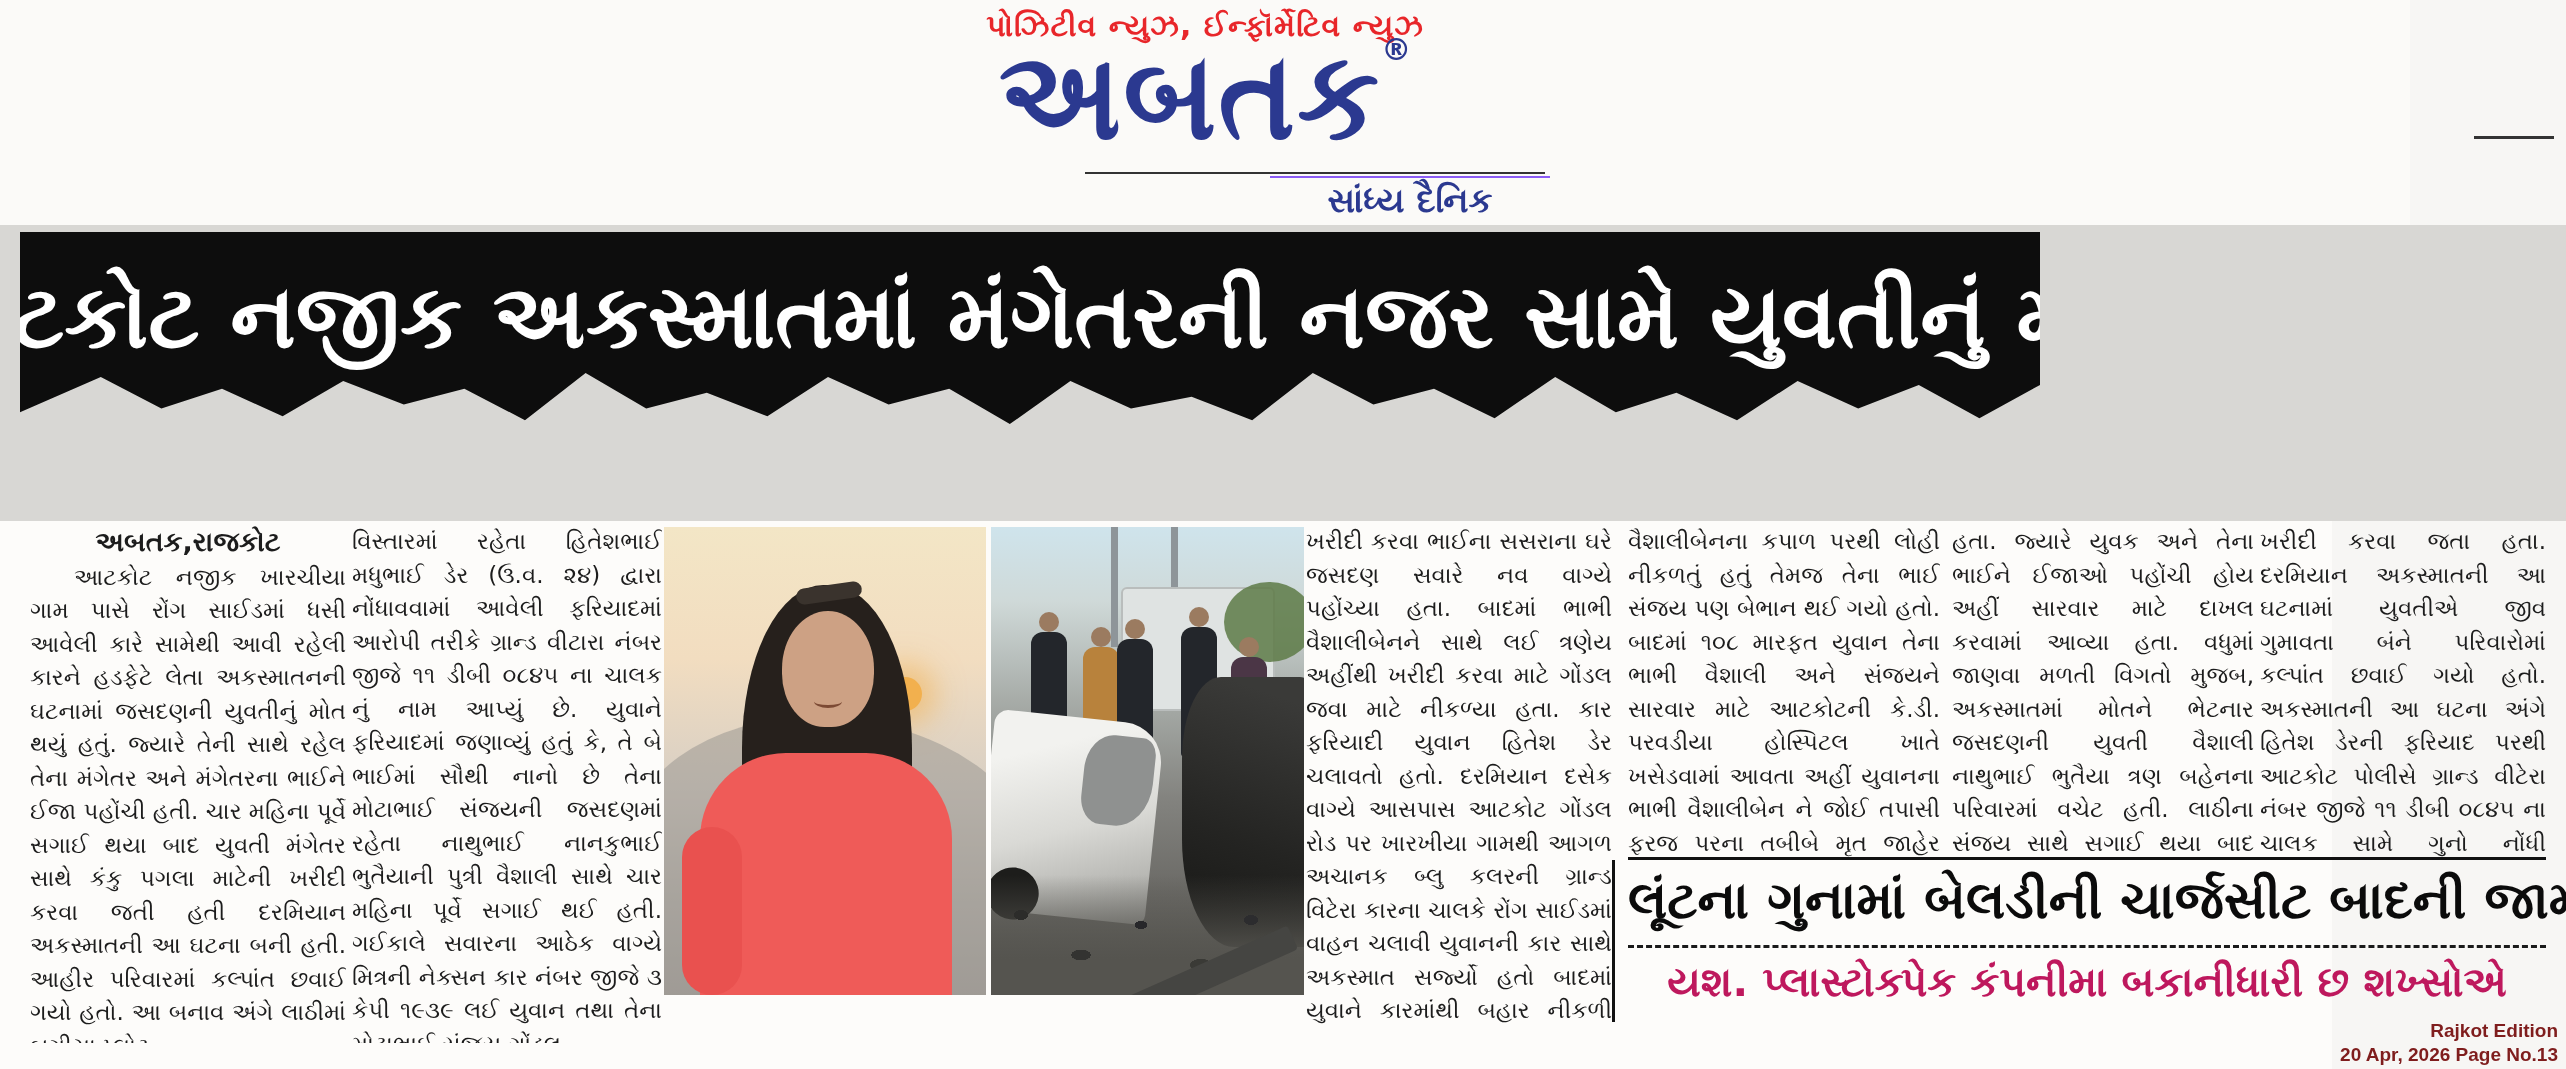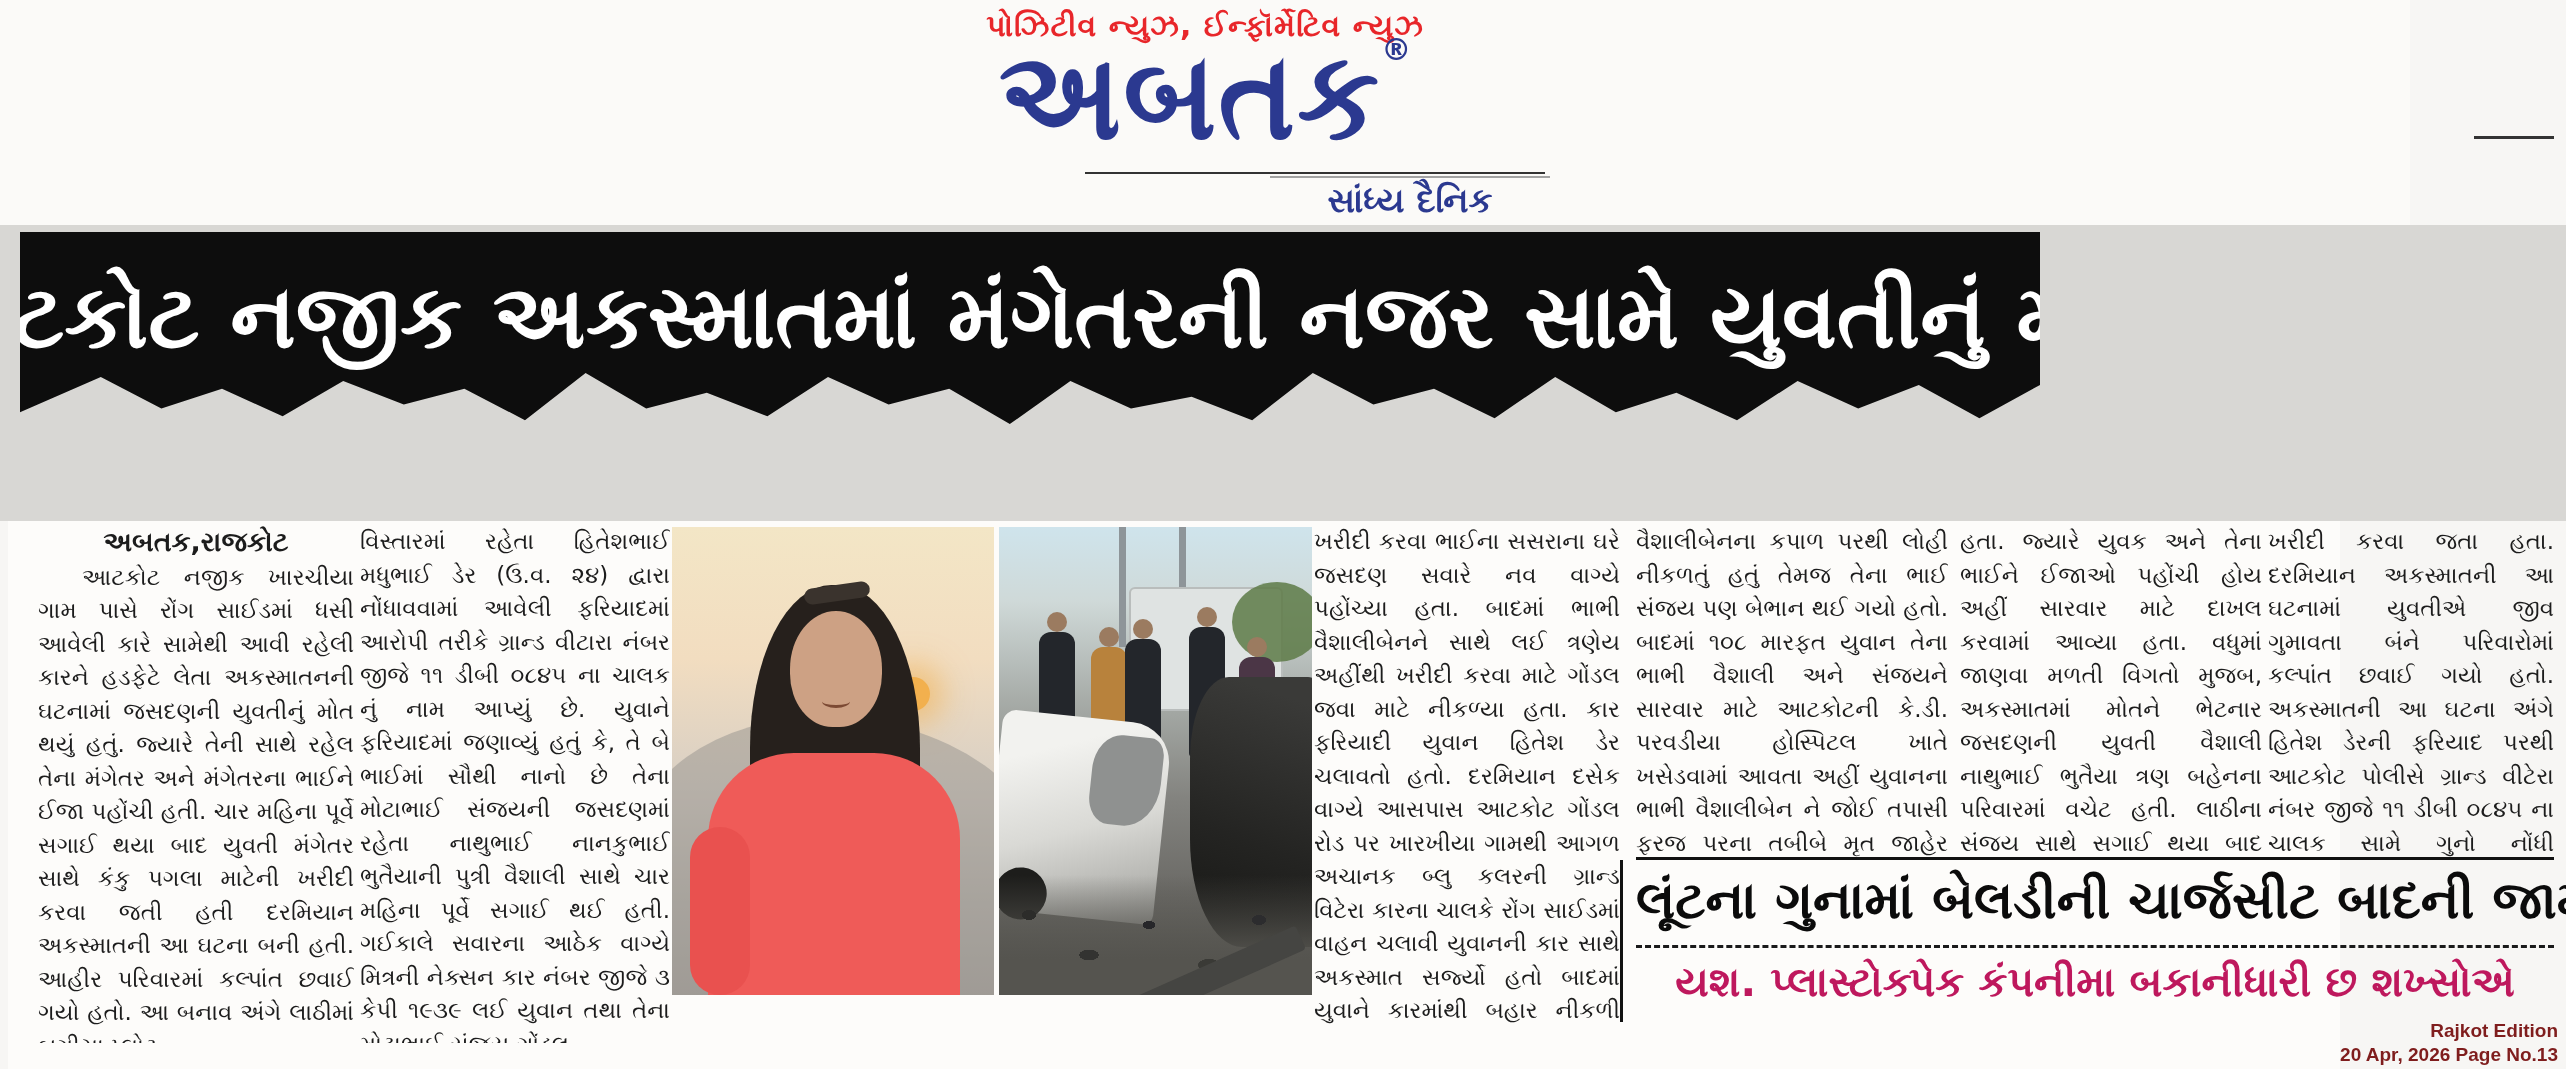--- a/index.html
+++ b/index.html
@@ -9,34 +9,34 @@
     font-family:"DejaVu Sans",sans-serif;
     color:#111;
   }
   
   .masthead{position:absolute;left:0;top:0;width:2410px;height:225px;background:#fbfaf8;text-align:center;}
   .tagline{position:absolute;left:0;right:0;top:8px;font-size:30px;font-weight:bold;color:#e8262a;letter-spacing:1px;}
   .logo-wrap{position:absolute;left:0;right:0;top:38px;}
   .logo-text{font-size:116px;line-height:1.0;font-weight:800;color:#2b3990;letter-spacing:2px;display:inline-block;transform:scaleY(1.05);}
   .reg-mark{font-size:30px;color:#2b3990;vertical-align:top;position:relative;top:-6px;font-weight:bold;}
   .logo-underline{position:absolute;left:1085px;top:172px;width:460px;height:2px;background:#333;}
-  .edition-box{position:absolute;left:1270px;top:176px;width:280px;border-top:2px solid #a3a3a3;border-bottom:3px solid #222;padding:2px 0 4px;}
+  .edition-box{position:absolute;left:1270px;top:176px;width:280px;border-top:2px solid #8b5cf6;border-bottom:3px solid #222;padding:2px 0 4px;}
   .edition-type{font-size:34px;font-weight:bold;color:#2b3990;}
   .top-right-rule{position:absolute;left:2474px;top:136px;width:80px;height:3px;background:#333;}
   
   .head-zone{position:absolute;left:0;top:225px;width:2566px;height:296px;background:#d8d7d4;}
   .band{
     position:absolute;left:20px;top:7px;width:2020px;height:196px;background:#0d0d0d;
     clip-path:polygon(0% 0%,100% 0%,100% 78%,97% 95%,94% 78%,91% 90%,88% 76%,85% 96%,82% 82%,79% 92%,76% 74%,73% 95%,70% 80%,67% 88%,64% 72%,61% 96%,58% 84%,55% 90%,52% 76%,49% 98%,46% 80%,43% 88%,40% 74%,37% 94%,34% 82%,31% 90%,28% 72%,25% 96%,22% 80%,19% 88%,16% 76%,13% 94%,10% 80%,7% 90%,4% 74%,0% 92%);
     display:flex;align-items:center;justify-content:center;
   }
   .band-headline{color:#fff;font-size:88px;font-weight:800;white-space:nowrap;letter-spacing:0px;padding-bottom:26px;}
   .sub-headline{position:absolute;left:0;right:0;top:212px;text-align:center;font-size:45px;font-weight:800;color:#161616;white-space:nowrap;}
   
-  .body-zone{position:absolute;left:0;top:521px;width:2332px;height:548px;background:#fdfcfa;margin-left:8px;}
+  .body-zone{position:absolute;left:0;top:521px;width:2332px;height:548px;background:#fdfcfa;}
   .col{position:absolute;font-size:23px;line-height:33.5px;text-align:justify;color:#1c1c1c;overflow:hidden;}
   .dateline{font-weight:800;text-align:center;font-size:27px;margin-bottom:2px;}
   .indent{text-indent:44px;}
   .c1{left:30px;top:4px;width:316px;height:518px;}
   .c2{left:352px;top:4px;width:310px;height:518px;}
   .c3{left:1306px;top:4px;width:306px;height:500px;}
   .c4{left:1628px;top:4px;width:312px;height:332px;}
   .c5{left:1952px;top:4px;width:302px;height:332px;}
   .c6{left:2260px;top:4px;width:286px;height:332px;}
   

